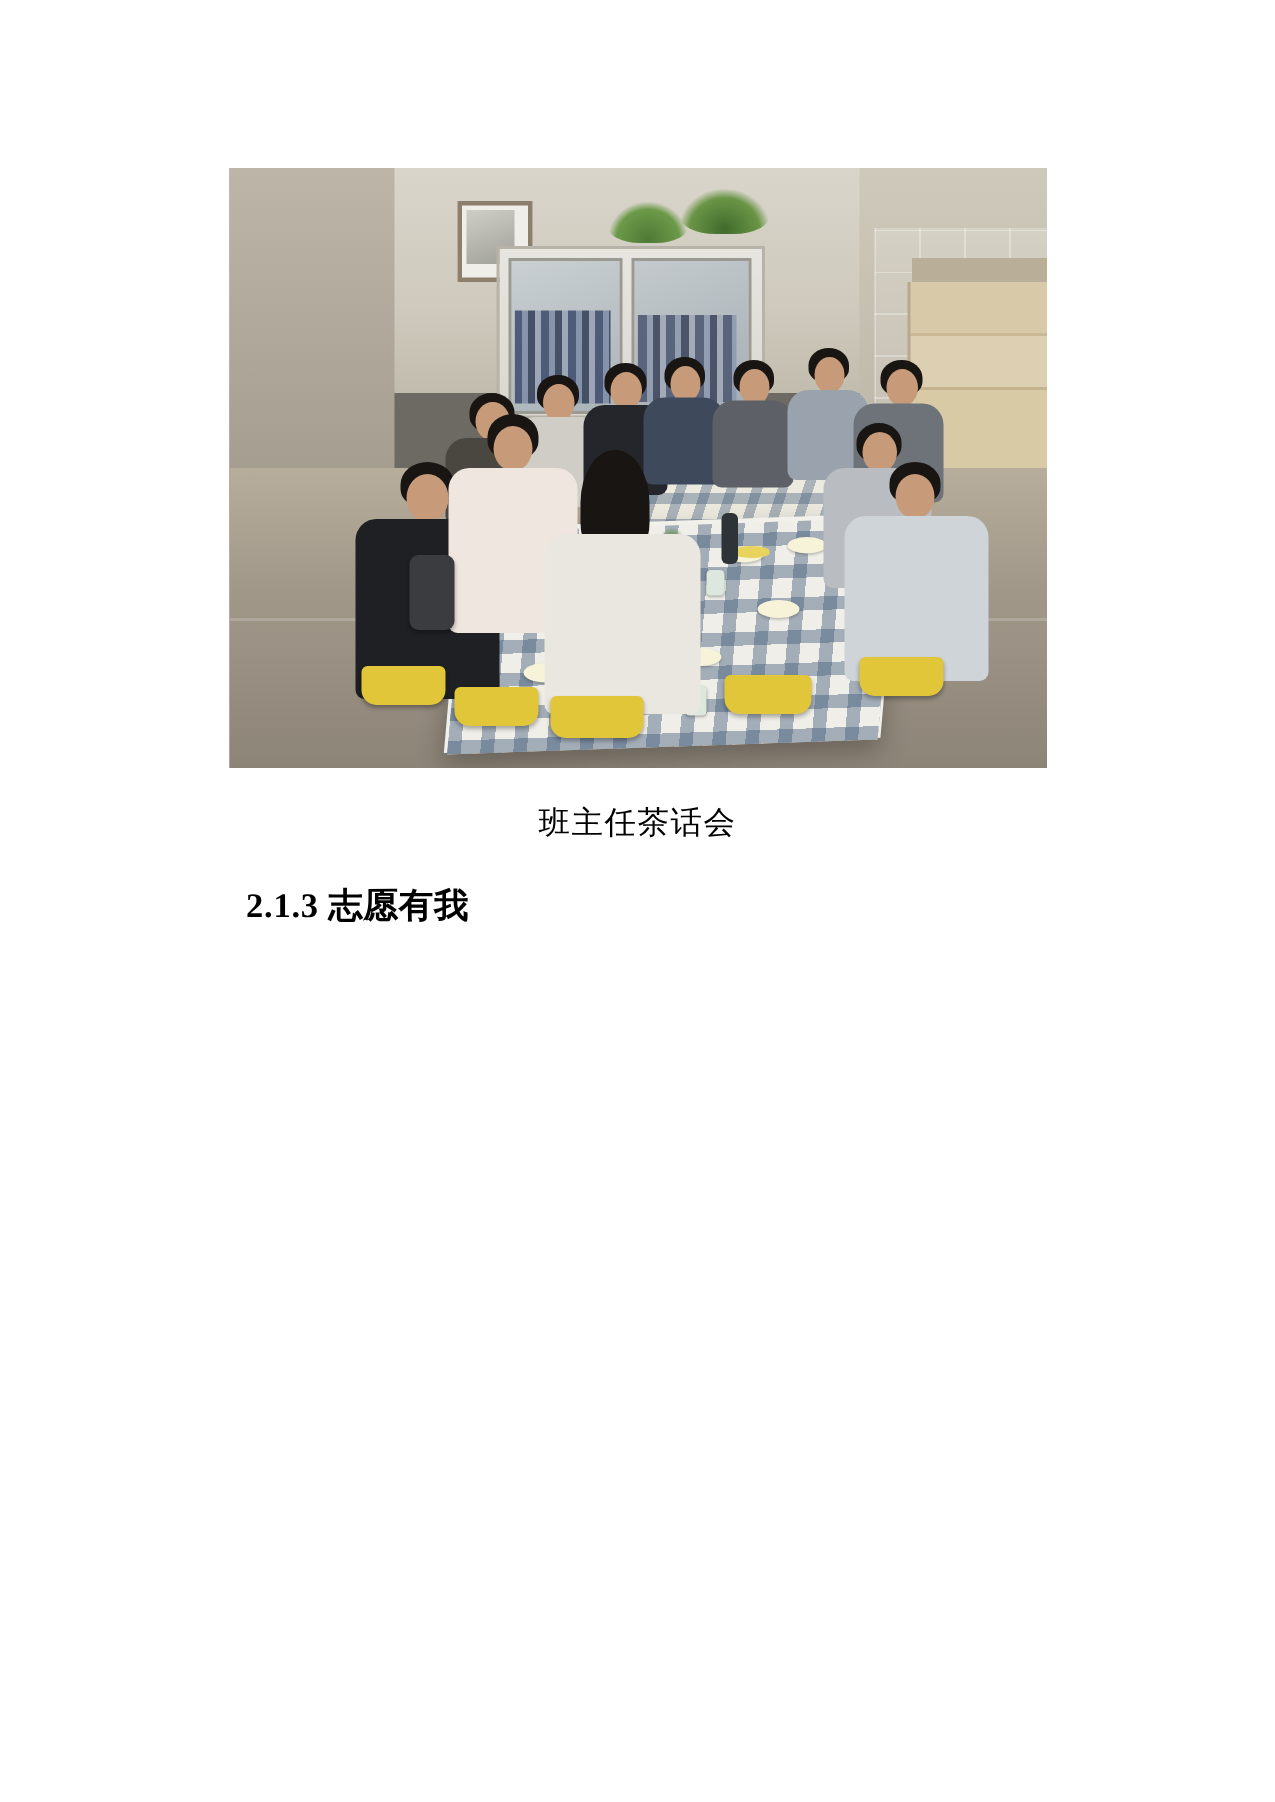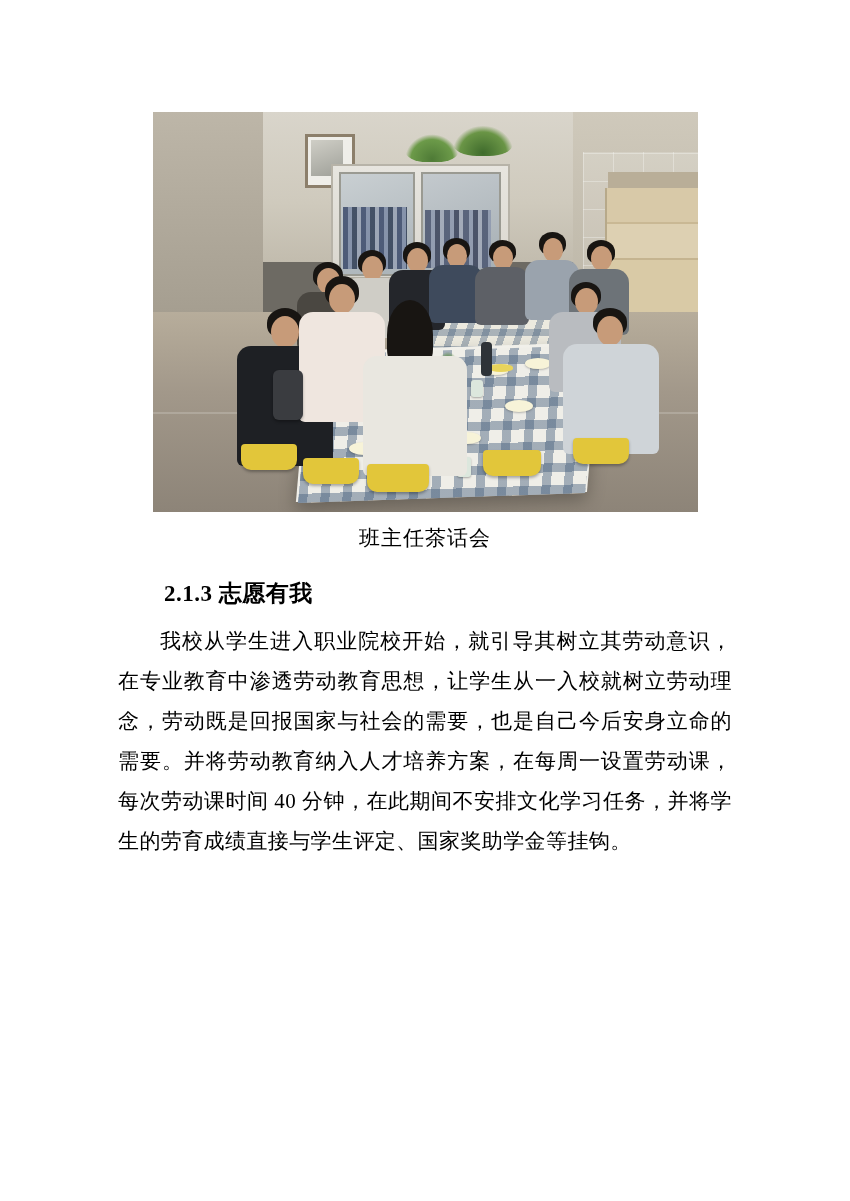--- a/index.html
+++ b/index.html
@@ -159,21 +159,21 @@
 
   
   .head { border-radius: 50%; background: #c79b79; }
   .hair { border-radius: 50% 50% 40% 40%; background: #181512; }
   .body { border-radius: 14px 14px 6px 6px; }
   .chair { background: #e2c63a; border-radius: 4px 4px 10px 10px; box-shadow: 0 2px 3px rgba(0,0,0,.3); }
 
   .caption {
     text-align: center;
     font-size: 21px;
-    margin-top: 12px;
+    margin-top: 22px;
     letter-spacing: 1px;
     font-family: "Liberation Serif", "DejaVu Serif", serif;
   }
 
   h2.section-heading {
     font-size: 23px;
     font-weight: bold;
     margin: 26px 0 12px 0;
     text-indent: 46px;
     letter-spacing: 0.5px;
@@ -296,15 +296,14 @@
       <div class="chair" style="left:214px;top:352px;width:62px;height:28px;"></div>
       <div class="chair" style="left:330px;top:338px;width:58px;height:26px;"></div>
       <div class="chair" style="left:420px;top:326px;width:56px;height:26px;"></div>
       <div class="chair" style="left:120px;top:258px;width:30px;height:50px;background:#3a3c40;border-radius:6px;"></div>
     </div>
     <div class="caption">班主任茶话会</div>
   </div>
 
   <h2 class="section-heading">2.1.3 志愿有我</h2>
 
-  <p class="body-text">我校从学生进入职业院校开始，就引导其树立其劳动意识，在专业教育中渗透劳动教育思想，让学生从一入校就树立劳动理念，劳动既是回报国家与社会的需要，也是自己今后安身立命的需要。并将劳动教育纳入人才培养方案，在每周一设置劳动课，每次劳动课时间 40 分钟，在此期间不安排文化学习任务，并将学生的劳育成绩直接与学生评定、国家奖助学金等挂钩。</p>
 
 </div>
 
 </body></html>

